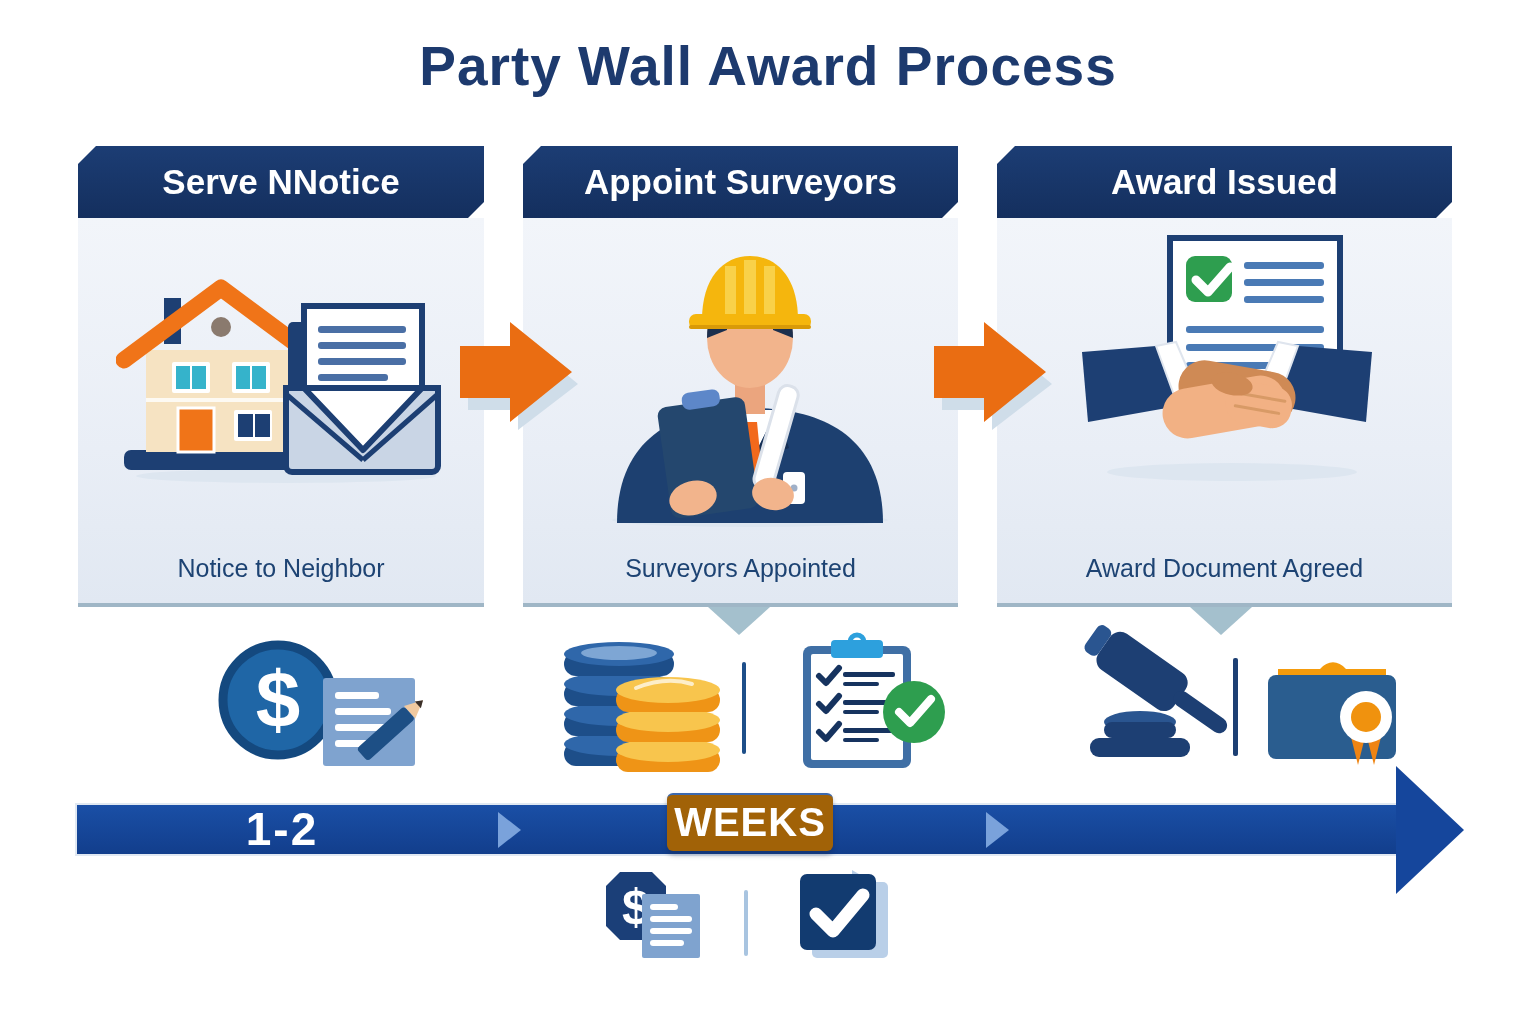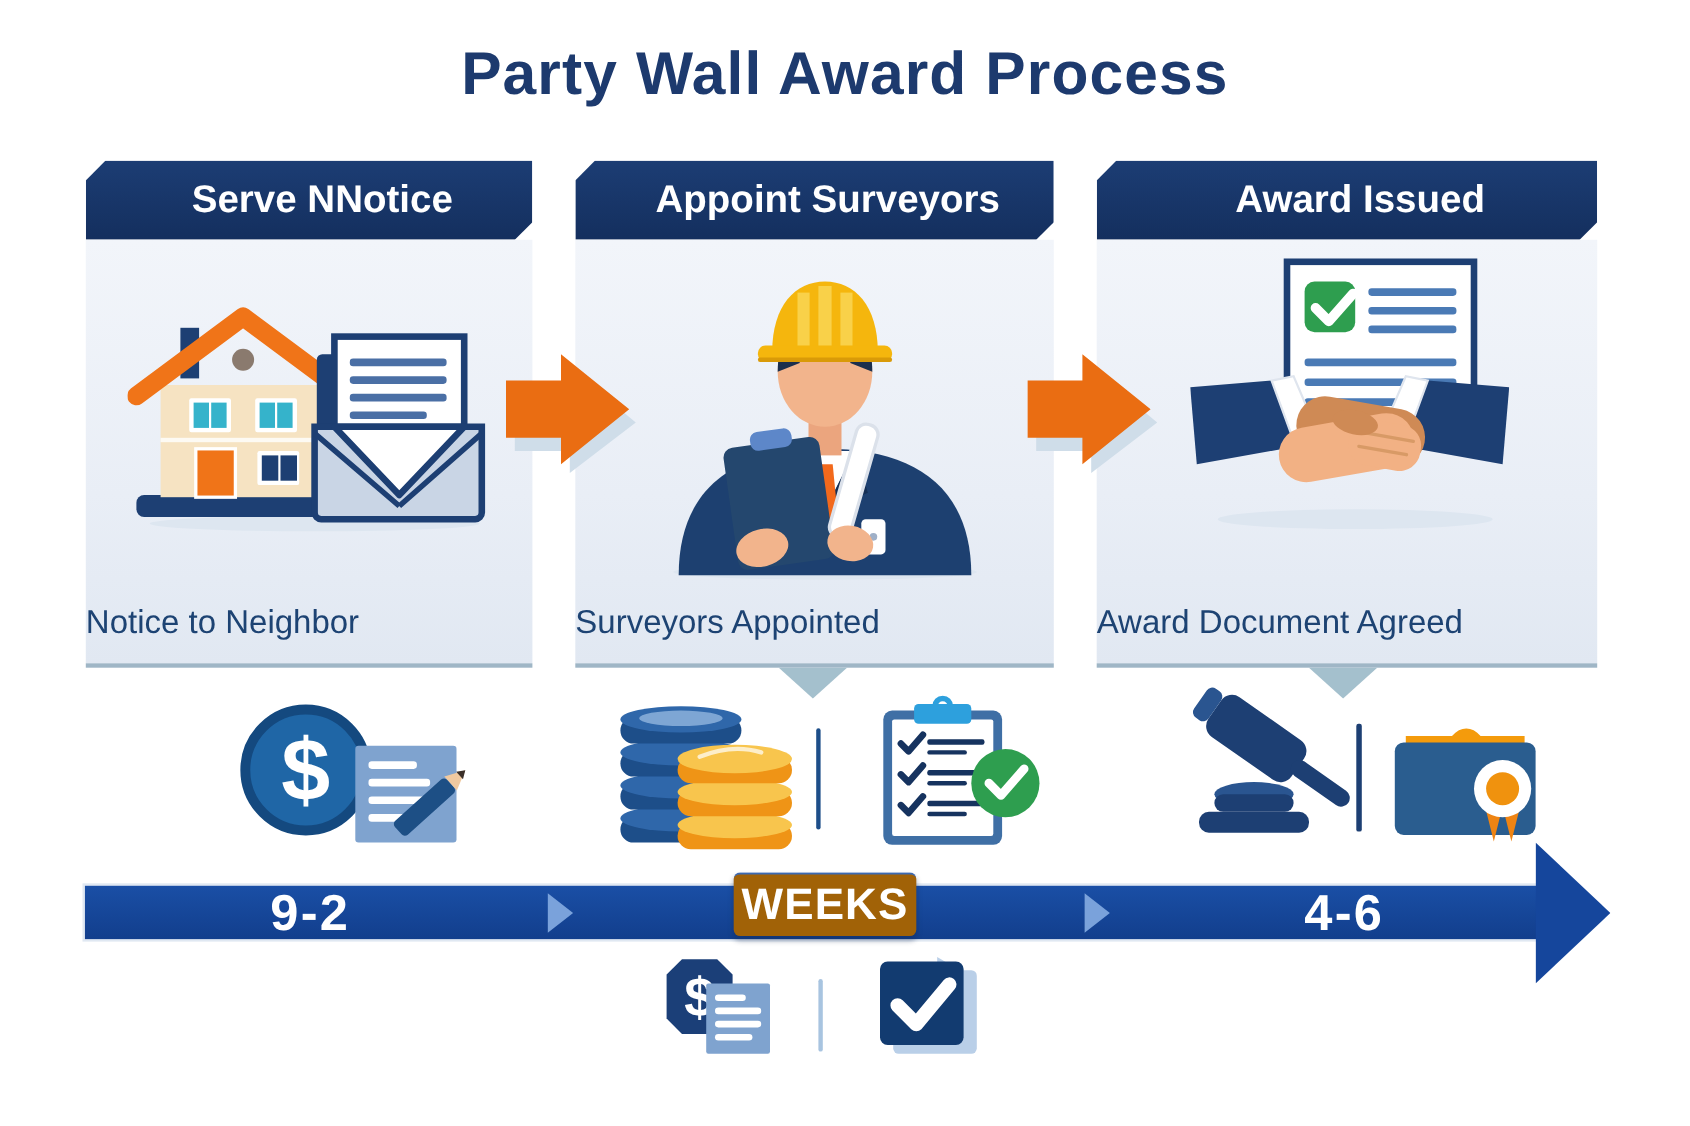--- a/index.html
+++ b/index.html
@@ -22,30 +22,30 @@
   .p2{left:523px;width:435px;}
   .p3{left:997px;width:455px;}
   .panel-header{
     position:absolute;left:0;top:0;width:100%;height:72px;
     background:linear-gradient(180deg,#1c3d74,#142f5e);
     clip-path:polygon(18px 0,100% 0,100% calc(100% - 16px),calc(100% - 16px) 100%,0 100%,0 18px);
     filter:drop-shadow(0 3px 3px rgba(40,60,90,.25));
   }
   .panel-header span{
     display:block;width:100%;line-height:72px;text-align:center;
-    color:#ffffff;font-size:35px;font-weight:bold;padding-left:12px;
+    color:#ffffff;font-size:35px;font-weight:bold;
   }
   .panel-body{
     position:absolute;left:0;top:72px;width:100%;height:385px;
     background:linear-gradient(180deg,#f2f5fa 0%,#e9eef6 60%,#e1e8f2 100%);
     border-bottom:4px solid #9fb6c6;
   }
   .caption{
-    position:absolute;left:0;bottom:20px;width:100%;text-align:left;
-    color:#1d4373;font-size:30px;
+    position:absolute;left:0;bottom:20px;width:100%;text-align:center;
+    color:#1d4373;font-size:25px;
   }
   .panel-icon{position:absolute;}
 
   
   .flow-arrow{position:absolute;width:122px;height:112px;}
   .fa1{left:460px;top:318px;}
   .fa2{left:934px;top:318px;}
 
   
   .panel-tri{
@@ -325,25 +325,24 @@
       <polygon points="104,88 120,88 112,120" fill="#ef8413"></polygon>
       <circle cx="104" cy="72" r="26" fill="#ffffff"></circle>
       <circle cx="104" cy="72" r="15" fill="#f0920e"></circle>
     </g>
   </svg>
 
   <div class="tl-bar"></div>
   <svg class="tl-head" viewBox="0 0 68 128">
     <polygon points="0,0 68,64 0,128" fill="#15469c"></polygon>
   </svg>
-  <div class="tl-label tl-left">9-2</div>
+  <div class="tl-label tl-left">1-2</div>
   <div class="chev c1"></div>
   <div class="weeks-box">WEEKS</div>
   <div class="chev c2"></div>
-  <div class="tl-label tl-right">4-6</div>
 
   <svg class="icon i-feetag" width="116" height="100" viewBox="0 0 116 100">
     <g>
       <path d="M22,6 h32 l14,14 v40 l-14,14 h-32 l-14,-14 v-40 Z" fill="#1b3f78"></path>
       <text x="38" y="58" font-size="50" font-weight="bold" fill="#ffffff" text-anchor="middle">$</text>
     </g>
     <g>
       <rect x="44" y="28" width="58" height="64" rx="2" fill="#7fa3cf"></rect>
       <rect x="52" y="38" width="28" height="6" rx="3" fill="#ffffff"></rect>
       <rect x="52" y="50" width="42" height="6" rx="3" fill="#ffffff"></rect>

